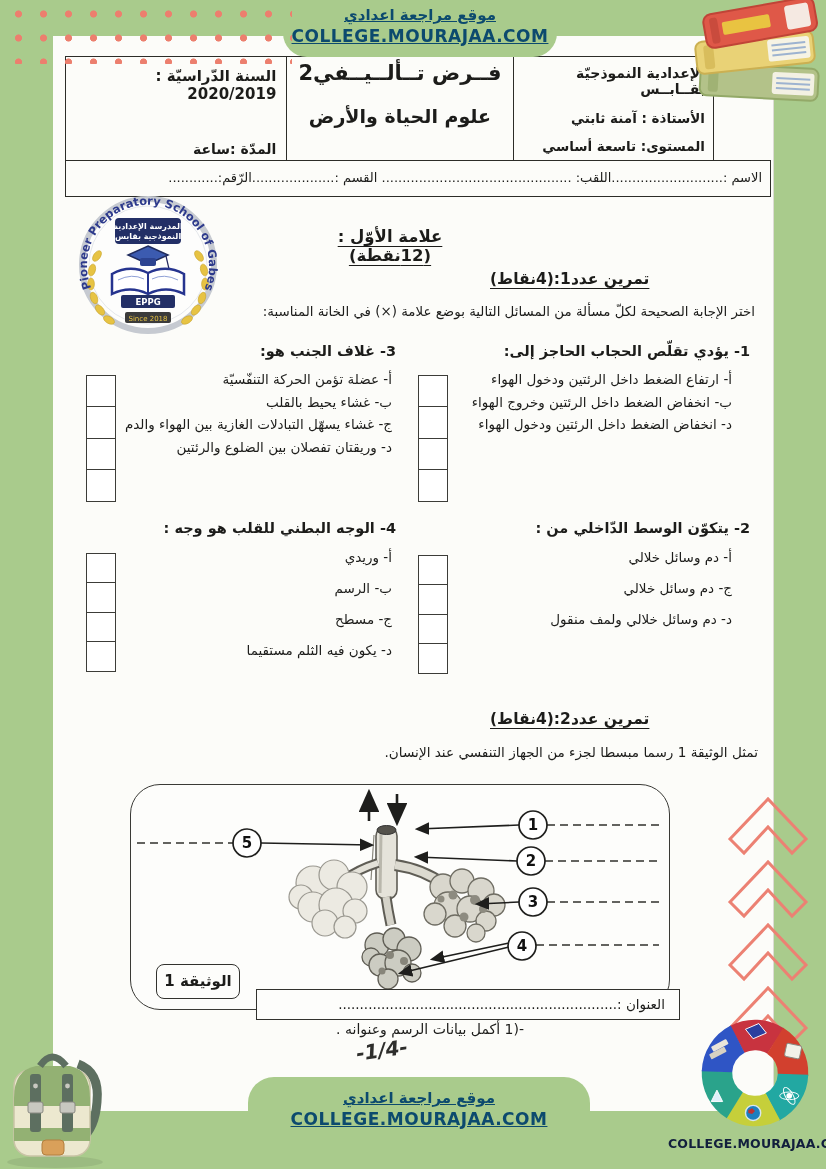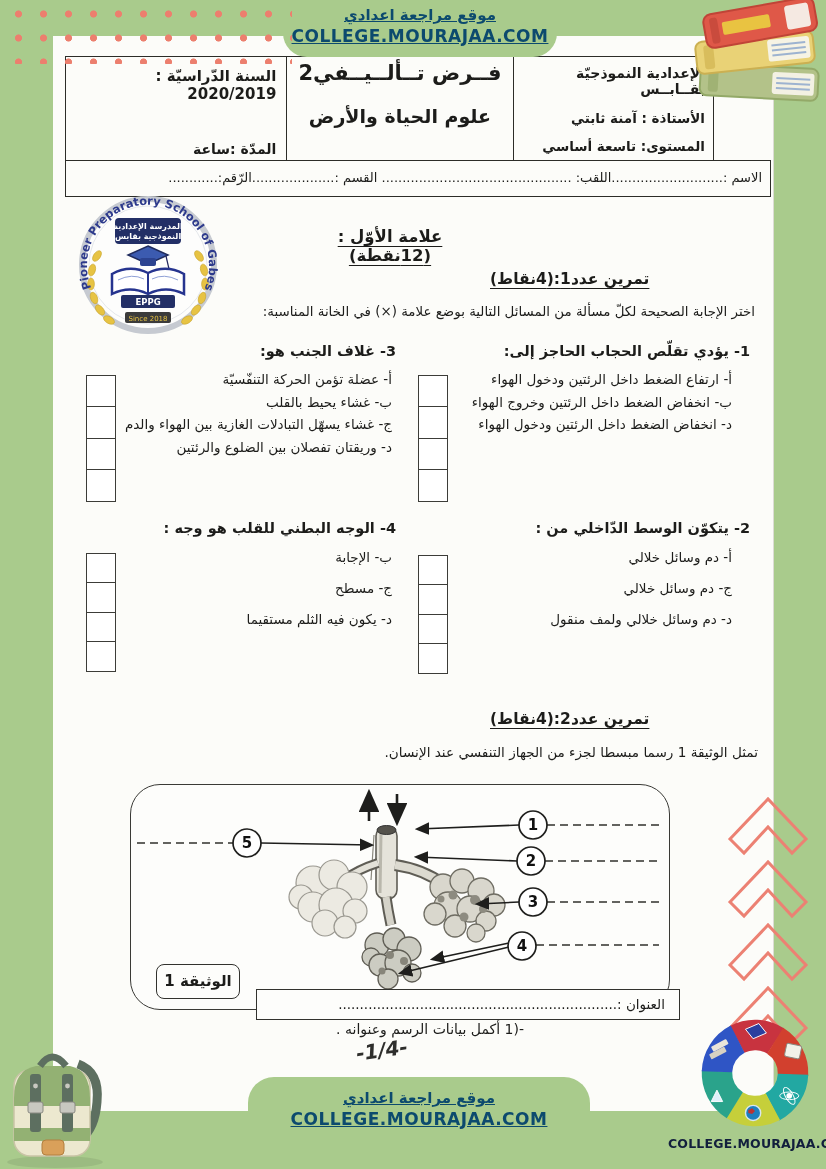--- a/index.html
+++ b/index.html
@@ -208,21 +208,22 @@
       <div class="cbx cbx31"></div>
       <div class="cbx cbx31"></div>
       <div class="cbx cbx31"></div>
       <div class="cbx cbx31"></div>
     </div>
   </div>
 
   <div class="abs q" style="left:70px;top:520px;width:332px;height:175px">
     <div class="q-title" style="padding-right:6px">4- الوجه البطني للقلب هو وجه :</div>
     <div style="margin-top:6px">
-      <div class="opt opt31 pr10">ب- الإجابة</div>
+      <div class="opt opt31 pr10">أ- وريدي</div>
+      <div class="opt opt31 pr10">ب- الرسم</div>
       <div class="opt opt31 pr10">ج- مسطح</div>
       <div class="opt opt31 pr10">د- يكون فيه الثلم مستقيما</div>
     </div>
     <div class="checkstack" style="left:16px;top:34px">
       <div class="cbx cbx31"></div>
       <div class="cbx cbx31"></div>
       <div class="cbx cbx31"></div>
       <div class="cbx cbx31"></div>
     </div>
   </div>

